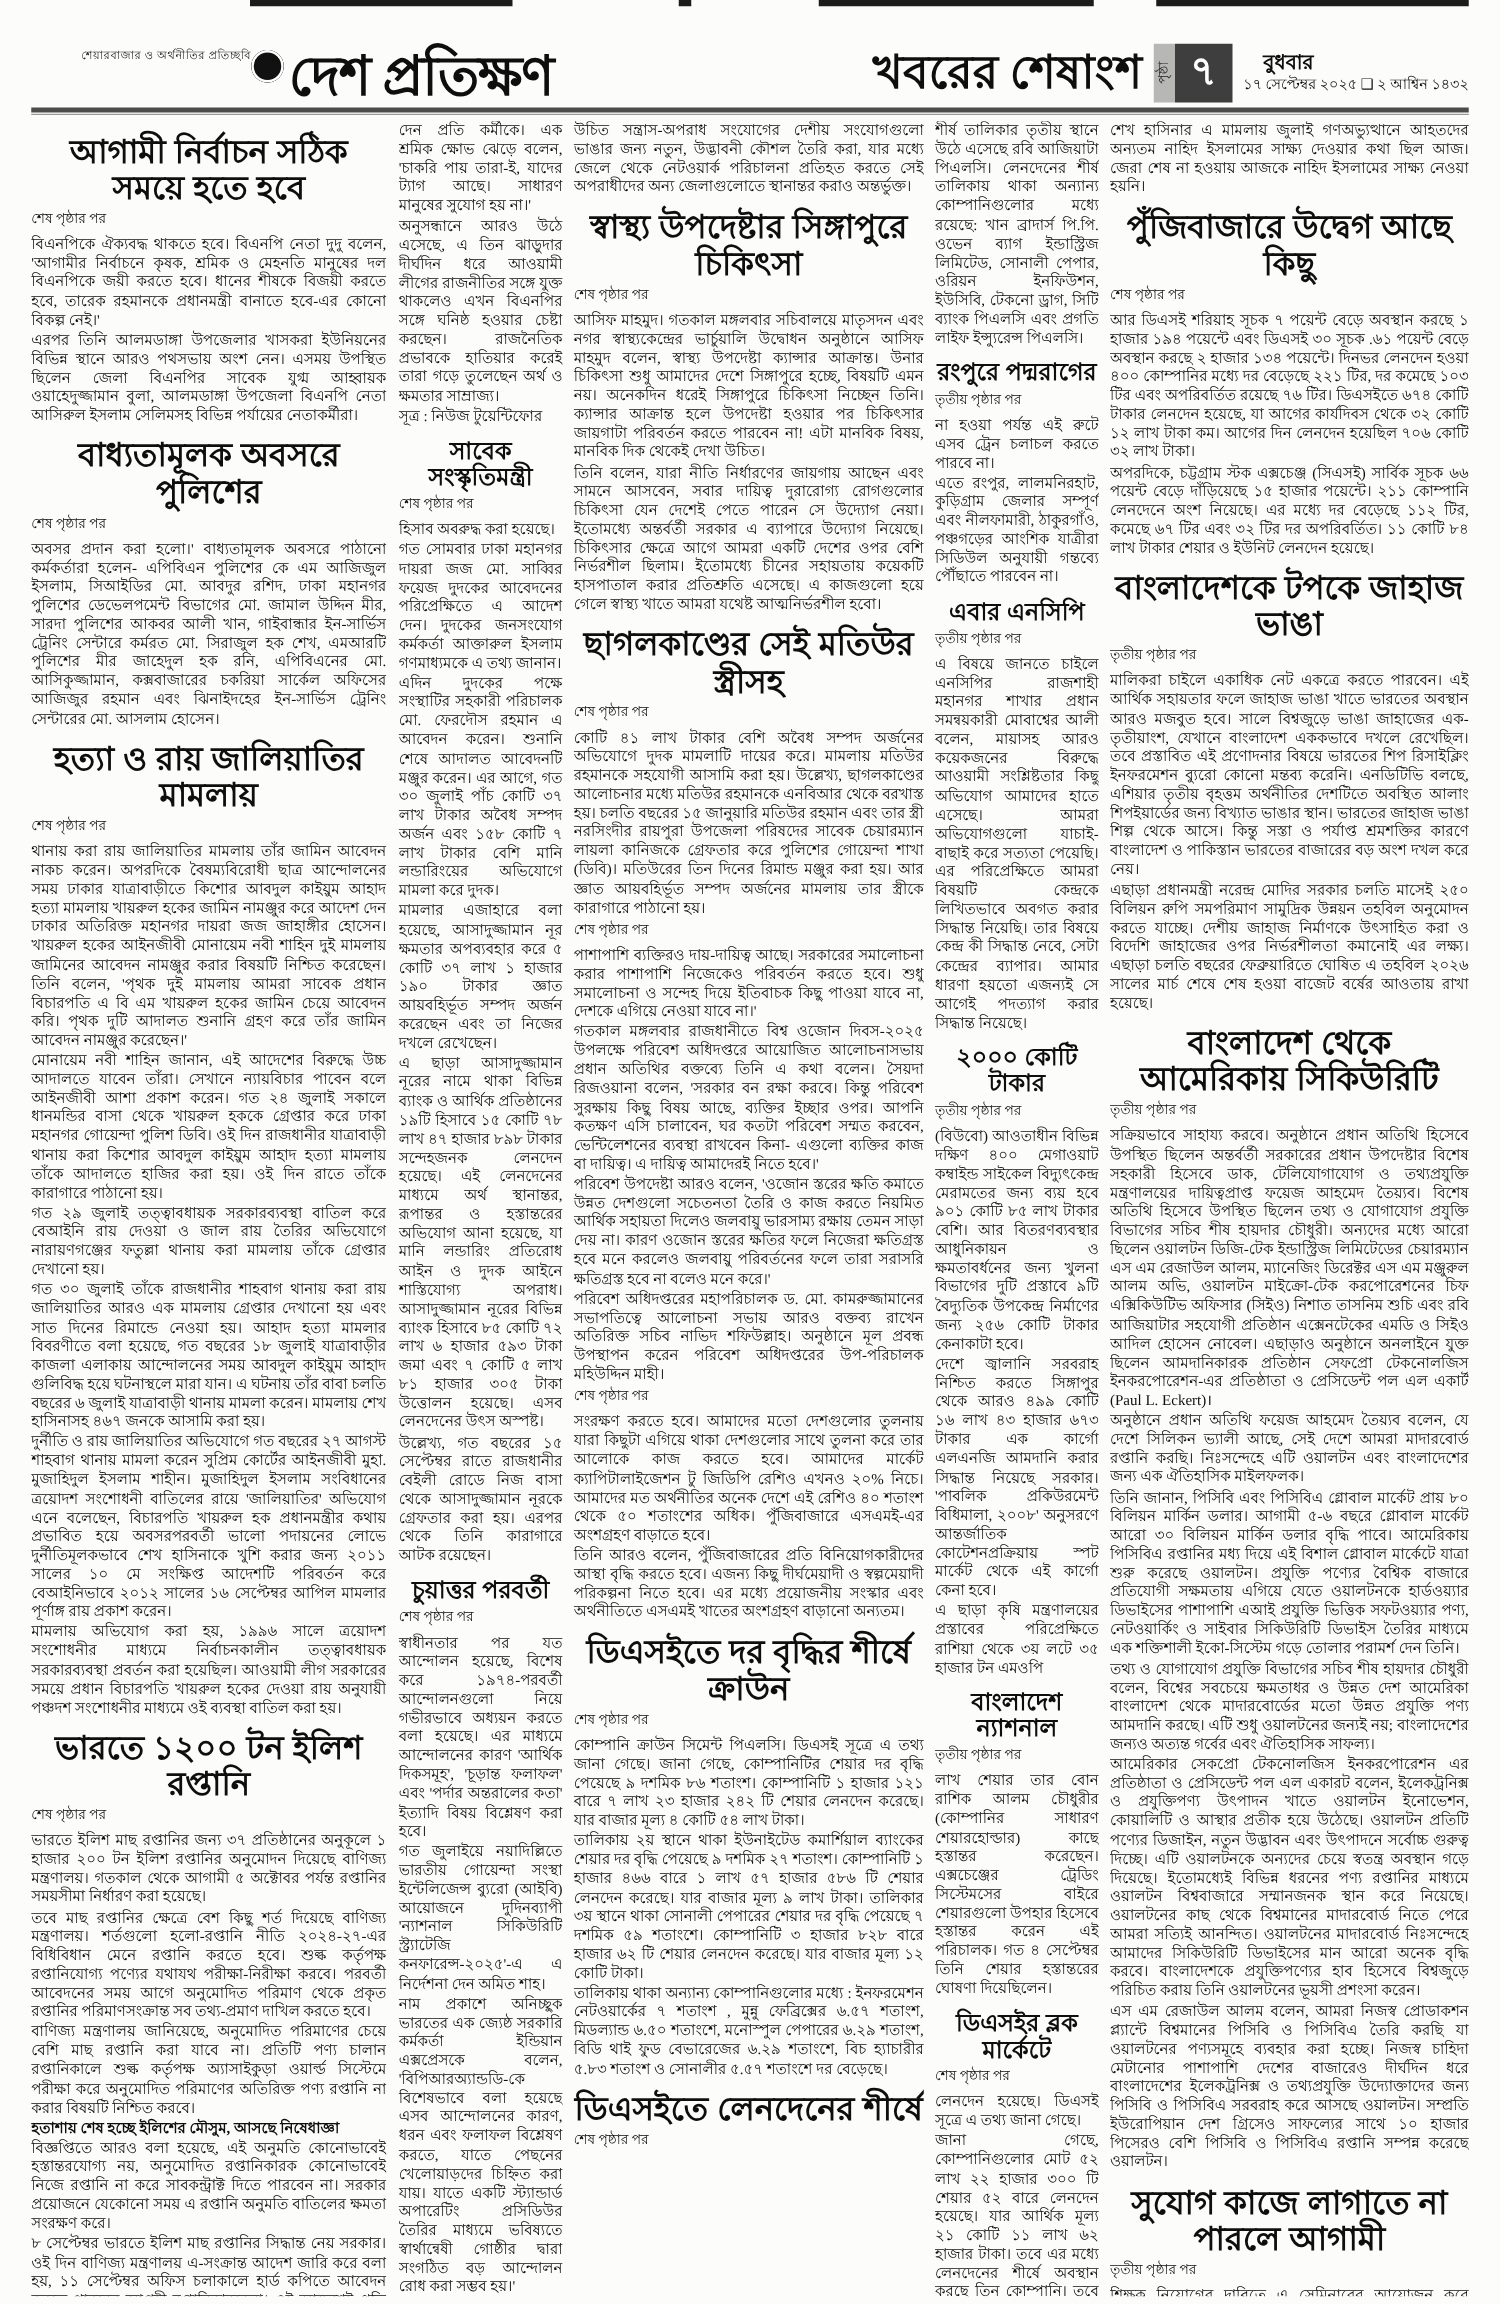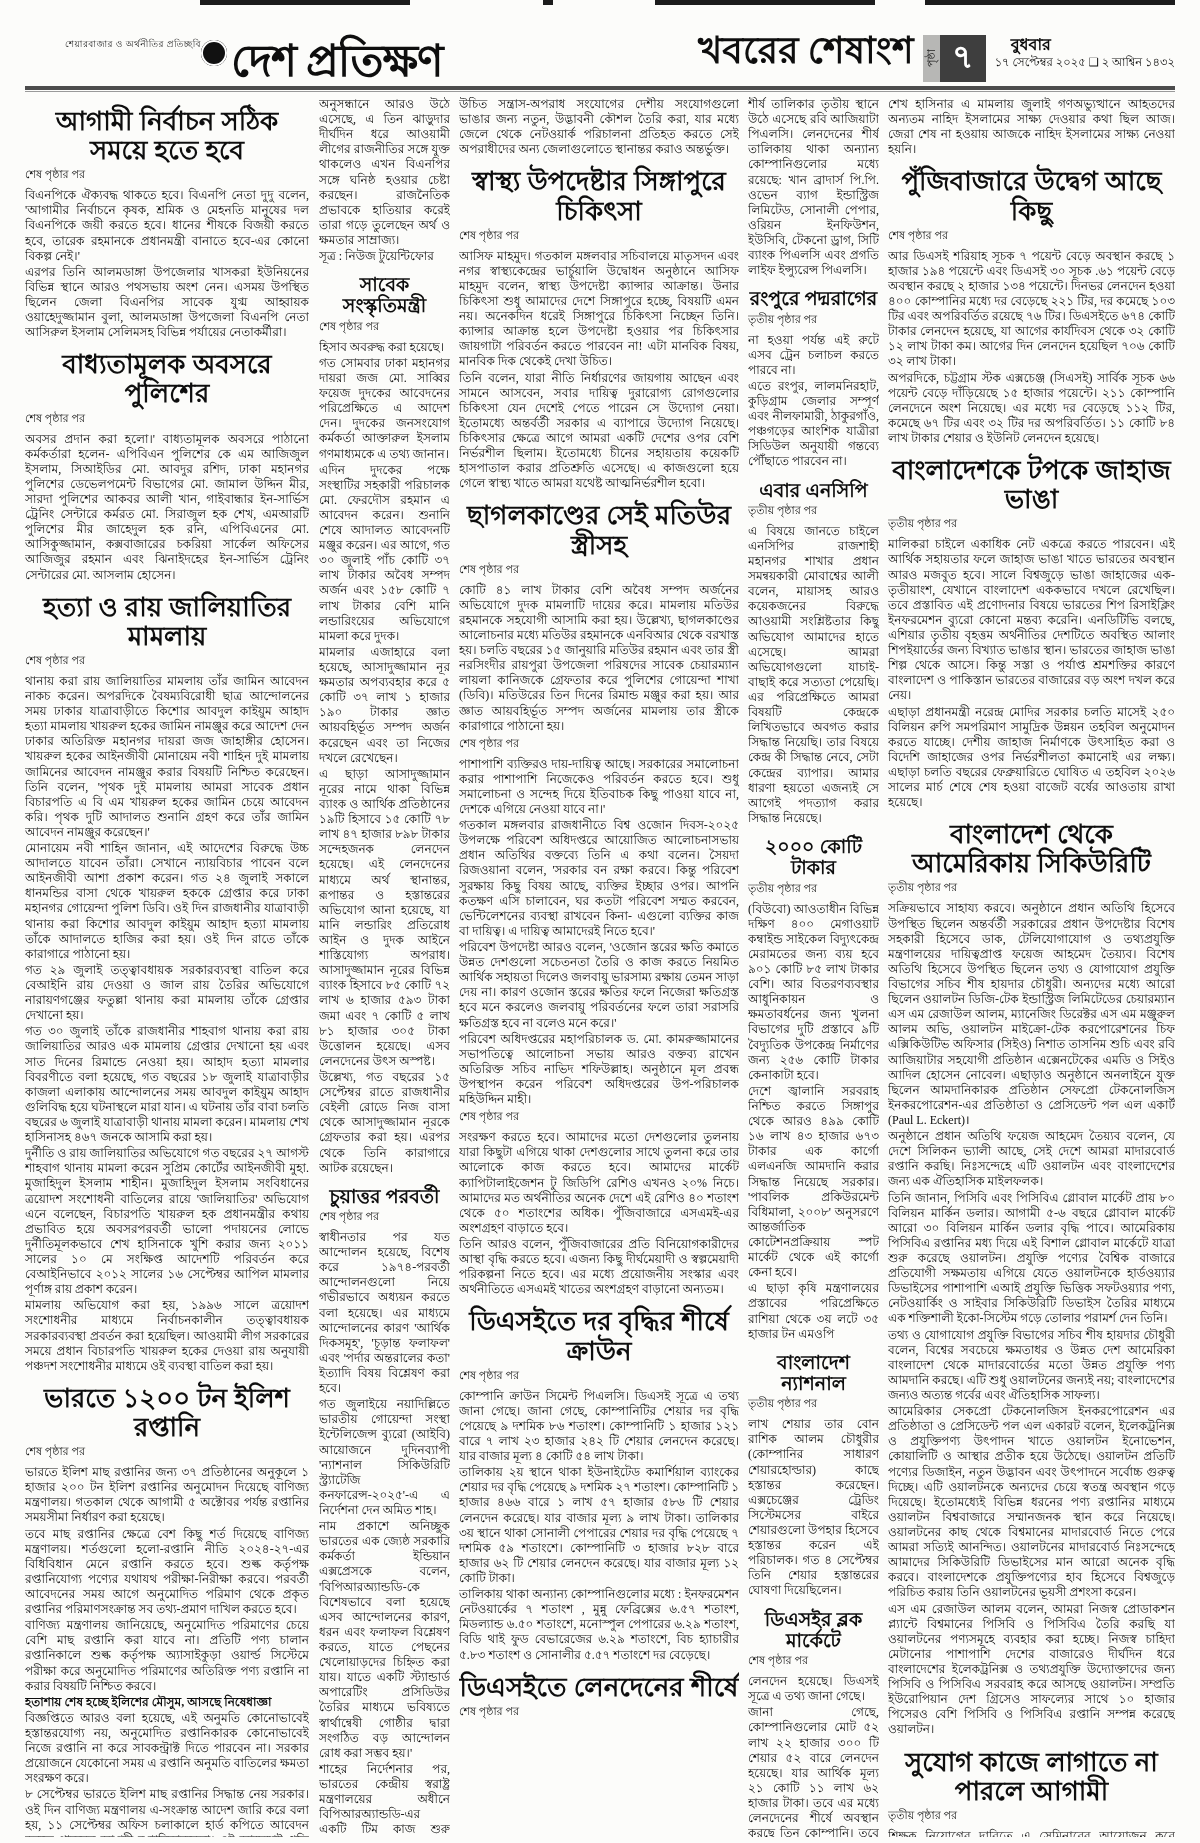--- a/index.html
+++ b/index.html
@@ -11,21 +11,21 @@
   .artifact{position:absolute;top:0;height:5px;background:#1c1c1c;}
   
   .masthead{position:absolute;left:25px;right:25px;top:4px;height:80px;
     display:flex;justify-content:space-between;align-items:flex-end;}
   .brand{display:flex;flex-direction:row;line-height:1;}
   .tagline{font-size:9px;color:#222;margin:0 0 2px 40px;letter-spacing:.5px;}
   .logo-row{display:flex;align-items:flex-start;gap:4px;}
   .emblem{width:26px;height:26px;border-radius:50%;background:#111;
     box-shadow:inset 0 0 0 2px #fff, inset 0 0 0 4px #111;flex:0 0 auto;}
   .logo{font-size:44px;font-weight:bold;letter-spacing:-1px;}
-  .head-right{display:flex;align-items:flex-start;gap:9px;padding-bottom:2px;}
+  .head-right{display:flex;align-items:center;gap:9px;padding-bottom:2px;}
   .section-title{font-size:37px;font-weight:bold;line-height:.85;}
   .pagebox{display:flex;height:47px;}
   .page-word{background:#b7b7b5;color:#1e1e1e;width:17px;font-size:11px;
     writing-mode:vertical-rl;transform:rotate(180deg);
     display:flex;align-items:center;justify-content:center;}
   .page-num{background:#3e3e3e;color:#fff;width:46px;font-size:33px;font-weight:bold;
     display:flex;align-items:center;justify-content:center;}
   .daybox{line-height:1.25;padding-bottom:1px;}
   .day{font-weight:bold;font-size:16px;margin-left:16px;}
   .dateline-top{font-size:11.5px;}
@@ -106,20 +106,21 @@
       <p>ভারতে ইলিশ মাছ রপ্তানির জন্য ৩৭ প্রতিষ্ঠানের অনুকূলে ১ হাজার ২০০ টন ইলিশ রপ্তানির অনুমোদন দিয়েছে বাণিজ্য মন্ত্রণালয়। গতকাল থেকে আগামী ৫ অক্টোবর পর্যন্ত রপ্তানির সময়সীমা নির্ধারণ করা হয়েছে।</p>
       <p>তবে মাছ রপ্তানির ক্ষেত্রে বেশ কিছু শর্ত দিয়েছে বাণিজ্য মন্ত্রণালয়। শর্তগুলো হলো-রপ্তানি নীতি ২০২৪-২৭-এর বিধিবিধান মেনে রপ্তানি করতে হবে। শুল্ক কর্তৃপক্ষ রপ্তানিযোগ্য পণ্যের যথাযথ পরীক্ষা-নিরীক্ষা করবে। পরবর্তী আবেদনের সময় আগে অনুমোদিত পরিমাণ থেকে প্রকৃত রপ্তানির পরিমাণসংক্রান্ত সব তথ্য-প্রমাণ দাখিল করতে হবে।</p>
       <p>বাণিজ্য মন্ত্রণালয় জানিয়েছে, অনুমোদিত পরিমাণের চেয়ে বেশি মাছ রপ্তানি করা যাবে না। প্রতিটি পণ্য চালান রপ্তানিকালে শুল্ক কর্তৃপক্ষ অ্যাসাইকুড়া ওয়ার্ল্ড সিস্টেমে পরীক্ষা করে অনুমোদিত পরিমাণের অতিরিক্ত পণ্য রপ্তানি না করার বিষয়টি নিশ্চিত করবে।</p>
       <p class="bold">হতাশায় শেষ হচ্ছে ইলিশের মৌসুম, আসছে নিষেধাজ্ঞা</p>
       <p>বিজ্ঞপ্তিতে আরও বলা হয়েছে, এই অনুমতি কোনোভাবেই হস্তান্তরযোগ্য নয়, অনুমোদিত রপ্তানিকারক কোনোভাবেই নিজে রপ্তানি না করে সাবকন্ট্রাক্ট দিতে পারবেন না। সরকার প্রয়োজনে যেকোনো সময় এ রপ্তানি অনুমতি বাতিলের ক্ষমতা সংরক্ষণ করে।</p>
       <p>৮ সেপ্টেম্বর ভারতে ইলিশ মাছ রপ্তানির সিদ্ধান্ত নেয় সরকার। ওই দিন বাণিজ্য মন্ত্রণালয় এ-সংক্রান্ত আদেশ জারি করে বলা হয়, ১১ সেপ্টেম্বর অফিস চলাকালে হার্ড কপিতে আবেদন করতে পারবেন আগ্রহী রপ্তানিকারকেরা। ওই আদেশেই প্রতি কেজি ইলিশের ন্যূনতম রপ্তানিমূল্য সাড়ে ১২ মার্কিন ডলার নির্ধারণ করে সরকার। প্রতি ডলার ১২২ টাকা হিসাবে বাংলাদেশি টাকায় দাঁড়ায় ১ হাজার ৫২৫ টাকা।</p>
     </article>
   </div>
 <div id="col-b" class="col narrow">
     <article>
+      <p>দেন প্রতি কর্মীকে। এক শ্রমিক ক্ষোভ ঝেড়ে বলেন, 'চাকরি পায় তারা-ই, যাদের ট্যাগ আছে। সাধারণ মানুষের সুযোগ হয় না।'</p>
       <p>অনুসন্ধানে আরও উঠে এসেছে, এ তিন ঝাড়ুদার দীর্ঘদিন ধরে আওয়ামী লীগের রাজনীতির সঙ্গে যুক্ত থাকলেও এখন বিএনপির সঙ্গে ঘনিষ্ঠ হওয়ার চেষ্টা করছেন। রাজনৈতিক প্রভাবকে হাতিয়ার করেই তারা গড়ে তুলেছেন অর্থ ও ক্ষমতার সাম্রাজ্য।</p>
       <p>সূত্র : নিউজ টুয়েন্টিফোর</p>
     </article>
     <article>
       <h2>সাবেক সংস্কৃতিমন্ত্রী</h2>
       <div class="dateline">শেষ পৃষ্ঠার পর</div>
       <p>হিসাব অবরুদ্ধ করা হয়েছে।</p>
       <p>গত সোমবার ঢাকা মহানগর দায়রা জজ মো. সাব্বির ফয়েজ দুদকের আবেদনের পরিপ্রেক্ষিতে এ আদেশ দেন। দুদকের জনসংযোগ কর্মকর্তা আক্তারুল ইসলাম গণমাধ্যমকে এ তথ্য জানান।</p>
       <p>এদিন দুদকের পক্ষে সংস্থাটির সহকারী পরিচালক মো. ফেরদৌস রহমান এ আবেদন করেন। শুনানি শেষে আদালত আবেদনটি মঞ্জুর করেন। এর আগে, গত ৩০ জুলাই পাঁচ কোটি ৩৭ লাখ টাকার অবৈধ সম্পদ অর্জন এবং ১৫৮ কোটি ৭ লাখ টাকার বেশি মানি লন্ডারিংয়ের অভিযোগে মামলা করে দুদক।</p>
       <p>মামলার এজাহারে বলা হয়েছে, আসাদুজ্জামান নূর ক্ষমতার অপব্যবহার করে ৫ কোটি ৩৭ লাখ ১ হাজার ১৯০ টাকার জ্ঞাত আয়বহির্ভূত সম্পদ অর্জন করেছেন এবং তা নিজের দখলে রেখেছেন।</p>

